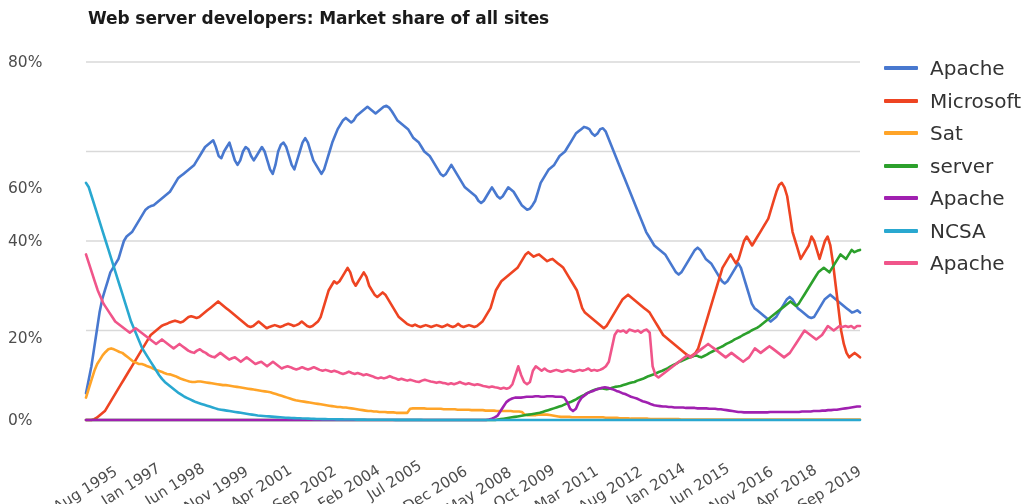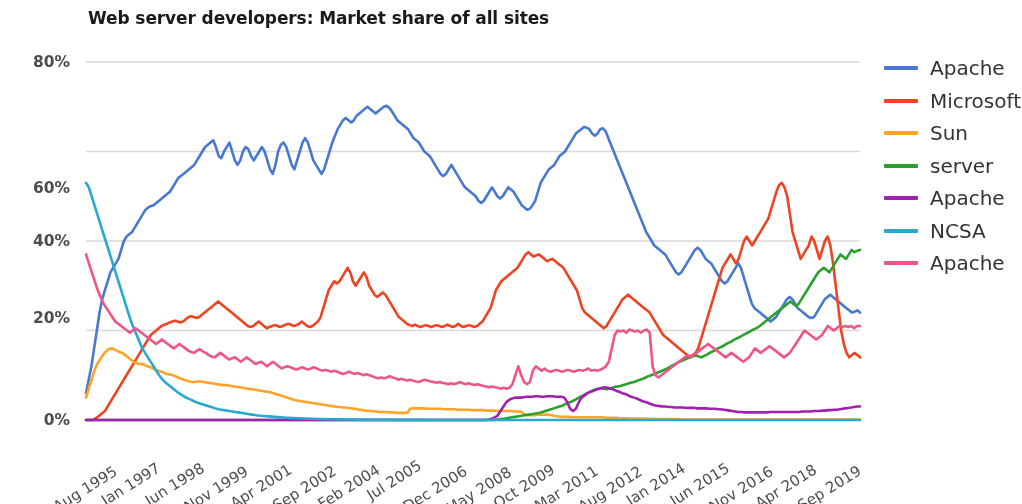--- a/index.html
+++ b/index.html
@@ -41,26 +41,25 @@
     position: absolute;
     left: 0; top: 0;
     width: 774px;
     height: 358px;
     overflow: visible;
   }
   .ytick-label {
     position: absolute;
     right: 0;
     width: 62px;
-    text-align: right;
+    text-align: left;
     font-size: 15.5px;
     color: #4d4d4d;
     transform: translateY(-50%);
     white-space: nowrap;
-    font-weight: bold;
   }
   #ytick-labels {
     position: absolute;
     left: 8px;
     top: 62px;
     width: 62px;
     height: 358px;
   }
   #xtick-labels {
     position: absolute;
@@ -110,21 +109,21 @@
 </style>
 </head>
 <body>
 
 <div id="figure">
 
   <div id="chart-title">Web server developers: Market share of all sites</div>
 
   <div id="ytick-labels">
       <div class="ytick-label" style="top: 358px;">0%</div>
-      <div class="ytick-label" style="top: 256px;">20%</div>
+      <div class="ytick-label" style="top: 276px;">20%</div>
       <div class="ytick-label" style="top: 179px;">40%</div>
       <div class="ytick-label" style="top: 89.5px; margin-top: 36px;">60%</div>
       <div class="ytick-label" style="top: 0px;">80%</div>
     </div>
 
   <div id="plot-area">
     <svg id="plot-svg" viewBox="0 0 774 358" preserveAspectRatio="none">
       <g id="gridlines">
           <line x1="0" x2="774" y1="358" y2="358" stroke="#d9d9d9" stroke-width="1.6"></line>
           <line x1="0" x2="774" y1="268.5" y2="268.5" stroke="#d9d9d9" stroke-width="1.6"></line>
@@ -205,21 +204,21 @@
       <div class="legend-row">
         <span class="legend-swatch" style="background: rgb(72, 120, 207);"></span>
         <span class="legend-label">Apache</span>
       </div>
       <div class="legend-row">
         <span class="legend-swatch" style="background: rgb(238, 68, 34);"></span>
         <span class="legend-label">Microsoft</span>
       </div>
       <div class="legend-row">
         <span class="legend-swatch" style="background: rgb(255, 164, 40);"></span>
-        <span class="legend-label">Sun</span>
+        <span class="legend-label">Sat</span>
       </div>
       <div class="legend-row">
         <span class="legend-swatch" style="background: rgb(44, 160, 44);"></span>
         <span class="legend-label">server</span>
       </div>
       <div class="legend-row">
         <span class="legend-swatch" style="background: rgb(160, 32, 176);"></span>
         <span class="legend-label">Apache</span>
       </div>
       <div class="legend-row">

